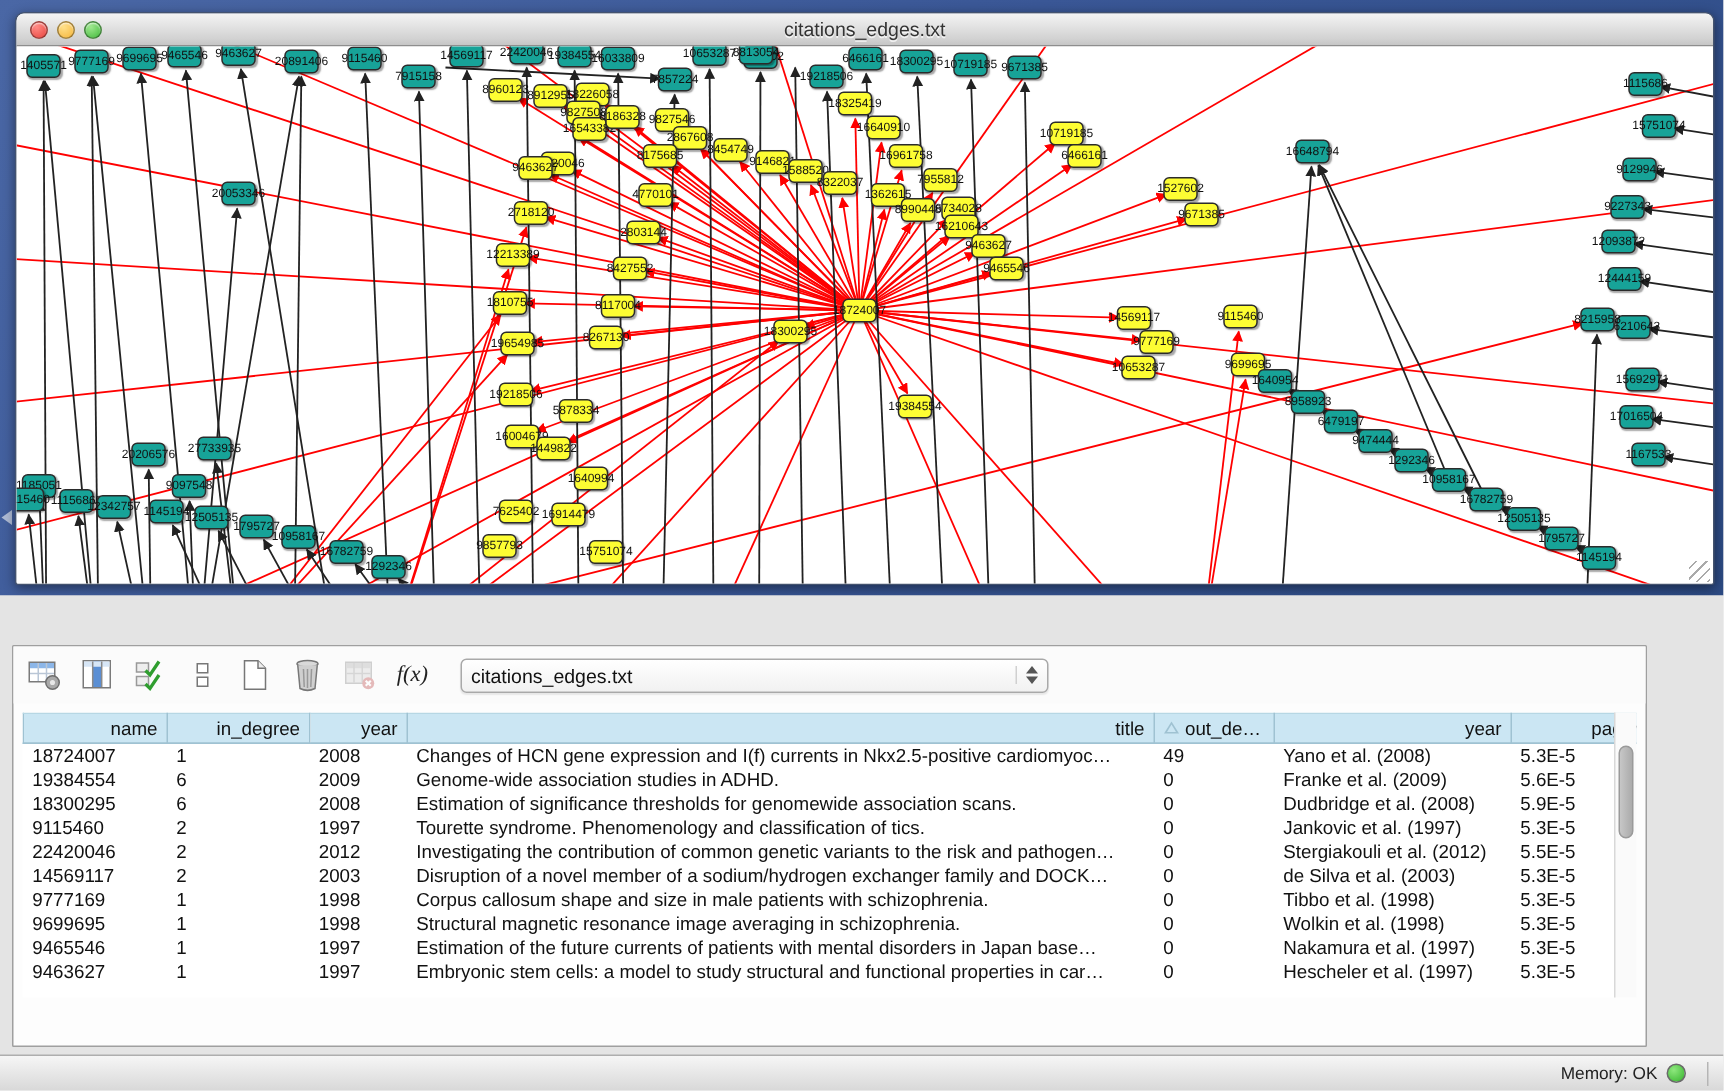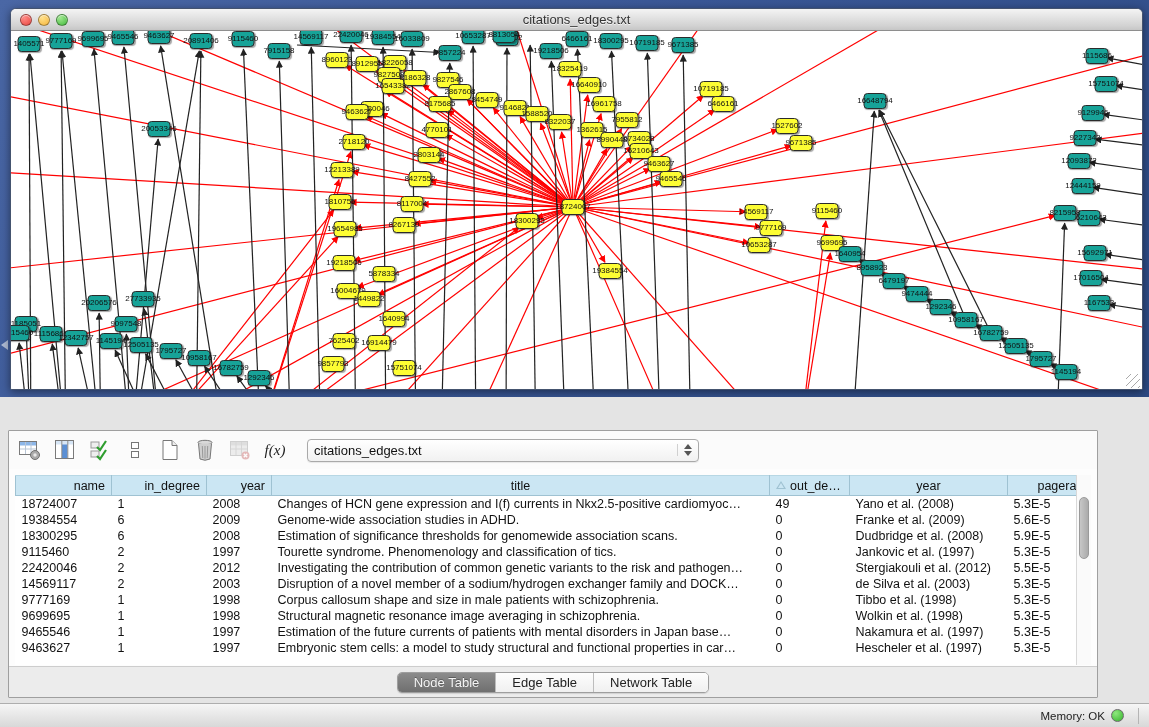--- a/index.html
+++ b/index.html
@@ -58,21 +58,21 @@
   .combo .arrows { display:flex; flex-direction:column; gap:2px; padding-left:6px; border-left:1px solid #d0d0d0; }
   .combo .arrows i { width:0; height:0; border-left:4px solid transparent; border-right:4px solid transparent; }
   .combo .arrows .up { border-bottom:5px solid #555; }
   .combo .arrows .dn { border-top:5px solid #555; }
 
   .grid-wrap { position:absolute; left:6px; right:6px; top:44px; bottom:32px; background:#fff; overflow:hidden; }
   table.grid { border-collapse:collapse; table-layout:fixed; width:1104px; font-size:12.5px; color:#111; }
   table.grid th { background:#cbe6f3; border:1px solid #9fc2d2; border-top:1px solid #b7d7e4;
     height:20px; font-weight:normal; font-size:12.5px; padding:0 6px; overflow:hidden; white-space:nowrap; cursor:pointer; }
   table.grid td { height:16px; padding:0 6px; overflow:hidden; white-space:nowrap; text-overflow:clip; cursor:default; }
-  th.al-r{text-align:right;} th.al-c{text-align:center;} th.al-l{text-align:left;}
+  th.al-r{text-align:right;} th.al-c{text-align:right;} th.al-l{text-align:left;}
   .sort-tri { display:inline-block; width:0; height:0; border-left:5px solid transparent; border-right:5px solid transparent;
     border-bottom:8px solid #9fc2d2; position:relative; top:-1px; margin-right:4px;
     -webkit-text-stroke:0; }
   .sort-tri::after{ content:""; position:absolute; left:-3px; top:2.5px; width:0; height:0;
     border-left:3px solid transparent; border-right:3px solid transparent; border-bottom:5px solid #cbe6f3; }
   .vscroll { position:absolute; right:6px; top:44px; bottom:32px; width:15px; background:#fafafa; border-left:1px solid #d8d8d8; }
   .vscroll .thumb { position:absolute; left:2px; top:22px; width:10px; height:62px; background:linear-gradient(90deg,#c7c7c7,#ababab);
     border-radius:6px; border:1px solid #9a9a9a; cursor:grab; }
 
   .tabbar { position:absolute; left:0; right:0; bottom:0; height:31px; background:#ececec; border-top:1px solid #cdcdcd;
@@ -788,27 +788,20 @@
               <td>Hescheler et al. (1997)</td>
               <td>5.3E-5</td>
             </tr>
           </tbody>
       </table>
     </div>
     <div class="vscroll">
       <div class="thumb"></div>
     </div>
 
-    <div class="tabbar">
-      <div class="seg" id="seg-tabs">
-          <div class="tab active">Node Table</div>
-          <div class="tab">Edge Table</div>
-          <div class="tab">Network Table</div>
-        </div>
-    </div>
   </div>
 </div>
 
 <div class="statusbar">
   <span class="mem-label">Memory: OK</span>
   <span class="mem-dot"></span>
   <span class="divider"></span>
 </div>
 
 </body></html>

